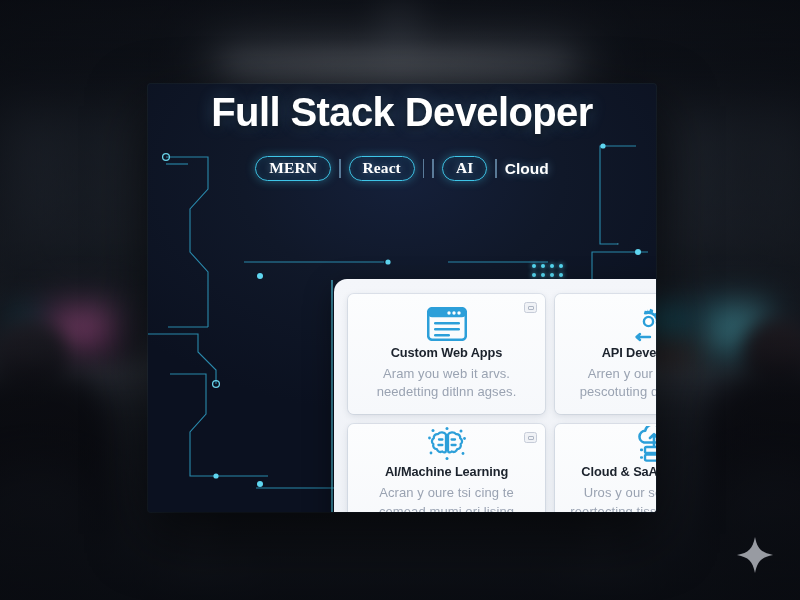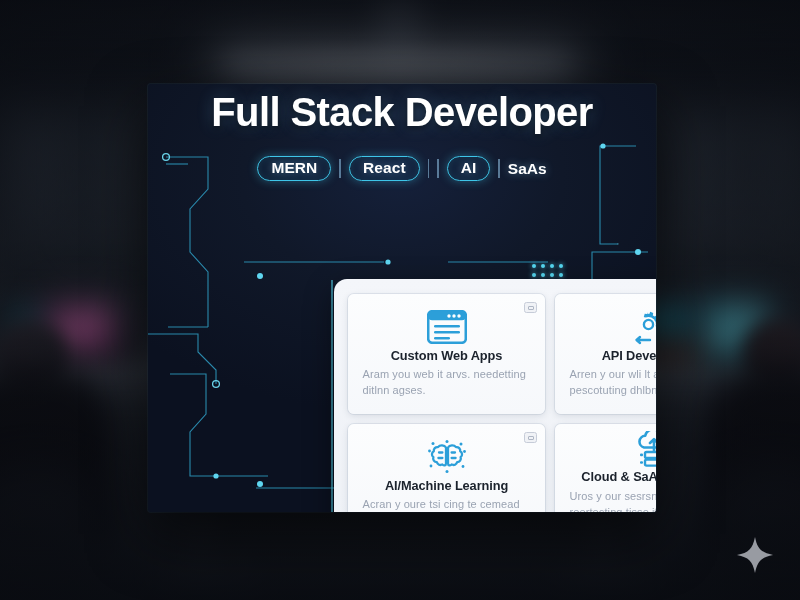--- a/index.html
+++ b/index.html
@@ -153,20 +153,21 @@
   .tag-pill {
     padding: 2px 13px 3px;
     border: 1.6px solid #3fc6e8;
     border-radius: 999px;
     color: #ffffff;
     font-size: 15.5px; font-weight: 700; letter-spacing: .1px;
     background: rgba(20,45,75,.30);
     box-shadow: 0 0 10px rgba(63,198,232,.38), inset 0 0 8px rgba(63,198,232,.13);
     text-shadow: 0 0 8px rgba(140,215,255,.5);
     white-space: nowrap;
+    font-family: Liberation Serif, serif;
   }
   .tag-plain {
     color: #ffffff; font-size: 15.5px; font-weight: 700;
     text-shadow: 0 0 8px rgba(140,215,255,.45);
     white-space: nowrap;
   }
   .tag-sep { width: 1.5px; height: 19px; background: rgba(150,200,235,.55); }
 
   
   #dotmatrix { position: absolute; left: 384px; top: 180px;
@@ -209,21 +210,21 @@
   .svc-badge i { display:block; width: 6px; height: 4px; border-radius: 1px;
                  border: 1px solid #aeb6c4; }
   .svc-icon { height: 38px; display: flex; align-items: center;
               justify-content: center; margin-bottom: 3px; }
   .svc-title {
     font-size: 12.8px; font-weight: 700; color: #1b222c;
     text-align: center; letter-spacing: -.1px; line-height: 1.15;
   }
   .svc-desc {
     margin-top: 4px;
-    font-size: 11px; color: #9aa3b2; text-align: left;
+    font-size: 13px; color: #9aa3b2; text-align: center;
     line-height: 1.45; filter: blur(.45px); letter-spacing: .1px;
     max-width: 168px;
   }
 
   
   #sparkle { position: absolute; right: 26px; bottom: 26px;
              width: 38px; height: 38px; opacity: .72; }
 </style>
 </head>
 <body>
@@ -319,21 +320,21 @@
   <div id="headline">Full Stack Developer</div>
 
   <div id="tagrow">
     <span class="tag-pill">MERN</span>
     <span class="tag-sep"></span>
     <span class="tag-pill">React</span>
     <span class="tag-sep"></span>
     <span class="tag-sep"></span>
     <span class="tag-pill">AI</span>
     <span class="tag-sep"></span>
-    <span class="tag-plain">SaAs</span>
+    <span class="tag-plain">Cloud</span>
   </div>
 
   <div id="dotmatrix">
     <i></i>
       <i></i>
       <i></i>
       <i></i>
       <i></i>
       <i></i>
       <i></i>

